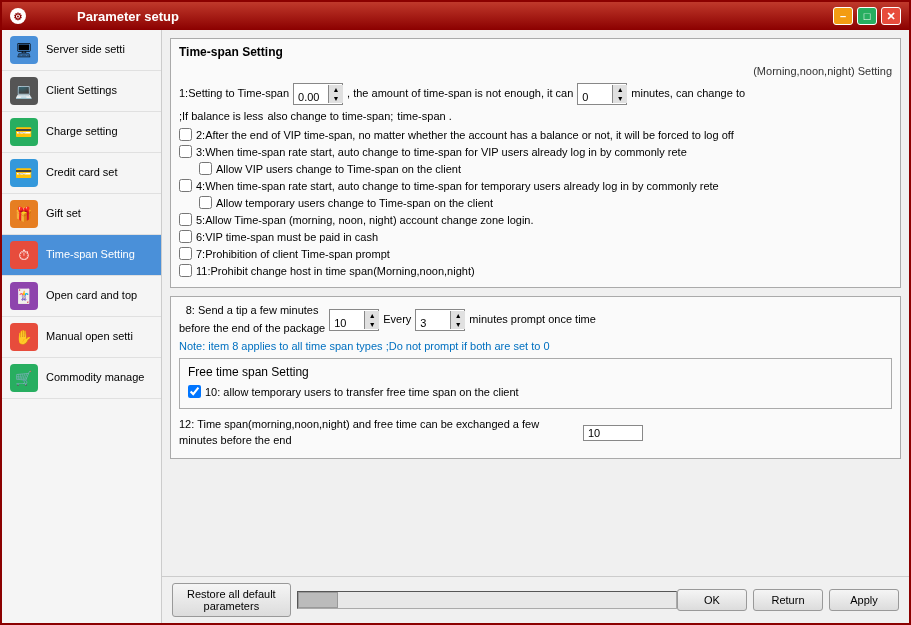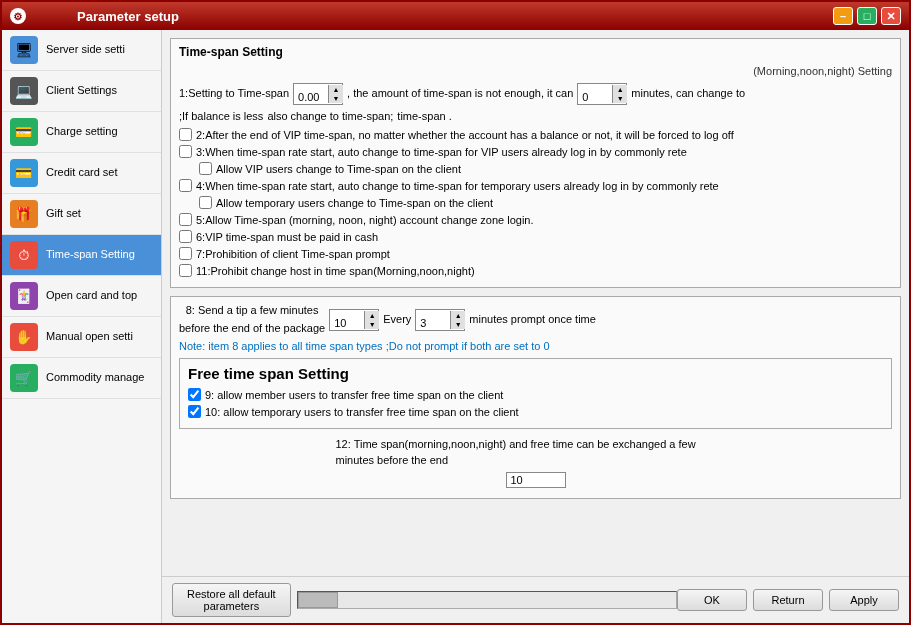--- a/index.html
+++ b/index.html
@@ -247,22 +247,22 @@
       font-size: 11px;
       line-height: 1.4;
     }
 
     .free-section {
       border: 1px solid #aaa;
       margin-top: 6px;
       padding: 6px 8px;
     }
     .free-section-title {
-      font-size: 15px;
-      font-weight: bold;
+      font-size: 12px;
+      font-weight: normal;
       margin-bottom: 6px;
     }
   </style>
 </head>
 <body>
 
 <div class="window">
 
   <div class="title-bar">
     <div class="title-bar-left">
@@ -418,32 +418,28 @@
               </div>
             </div>
             <span class="inline-text">minutes prompt once time</span>
           </div>
 
           <div class="note-text">Note: item 8 applies to all time span  types ;Do not prompt if both are set to 0</div>
 
           <div class="free-section">
             <div class="free-section-title">Free time span Setting</div>
 
-            <div class="row">
-              <input type="checkbox" id="chk9" checked="" style="">
-              <label for="chk9" class="checkbox-label">9: allow member users to transfer free time span on the client</label>
-            </div>
 
             <div class="row">
               <input type="checkbox" id="chk10" checked="" style="">
               <label for="chk10" class="checkbox-label">10: allow temporary users to transfer free time span on the client</label>
             </div>
           </div>
 
-          <div class="row" style="margin-top:8px;flex-direction:column;">
+          <div class="row" style="margin-top:8px;">
             <span class="inline-text" style="max-width:400px;">12: Time span(morning,noon,night) and free time can be exchanged a few minutes before the end</span>
             <input type="text" class="text-input-box" value="10" style="">
           </div>
         </div>
 
       </div>
 
       <div class="bottom-bar">
         <div style="display:flex;align-items:center;flex:1;gap:6px;">
           <button class="btn" style="white-space:pre-line;min-width:100px;">Restore all default

